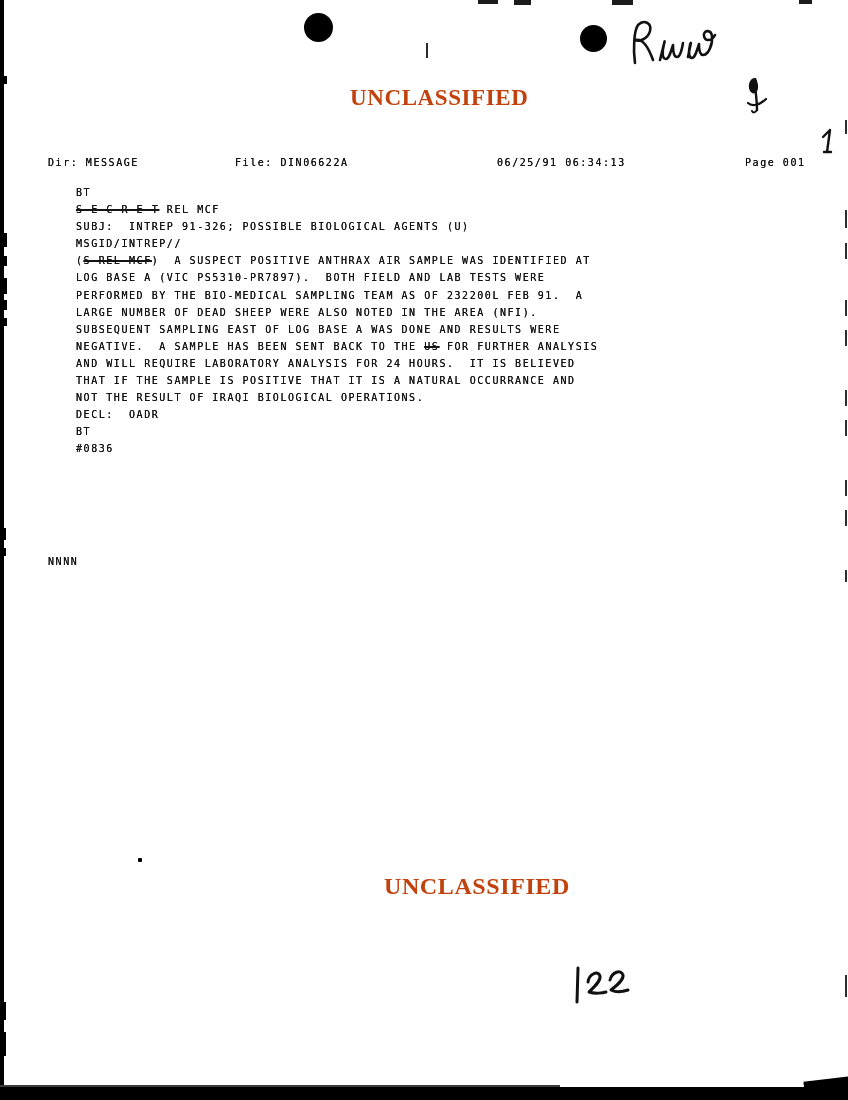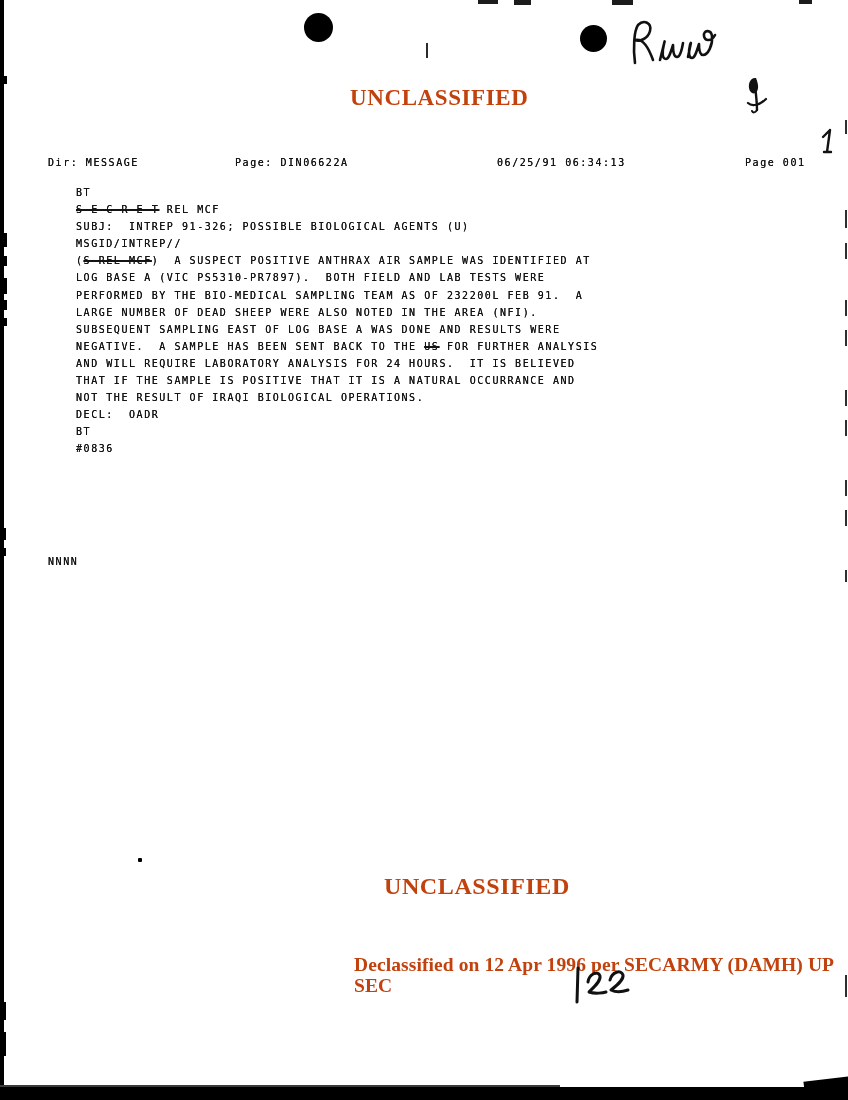--- a/index.html
+++ b/index.html
@@ -90,33 +90,32 @@
   <path class="ink-stroke" stroke-width="2" d="M15,34 C13,37 11,37 10,35"></path>
 </svg>
 
 <svg class="abs" style="left:820px;top:128px;" width="16" height="28" viewBox="0 0 16 28">
   <path class="ink-stroke" stroke-width="2.4" d="M10,2 L7,24 M3,9 L10,2 M4,24 L11,24"></path>
 </svg>
 
 <div class="abs stamp uncl-top">UNCLASSIFIED</div>
 
 <div class="abs mono" style="left:48px;top:157px;">Dir: MESSAGE</div>
-<div class="abs mono" style="left:235px;top:157px;">Page: DIN06622A</div>
+<div class="abs mono" style="left:235px;top:157px;">File: DIN06622A</div>
 <div class="abs mono" style="left:497px;top:157px;">06/25/91 06:34:13</div>
 <div class="abs mono" style="left:745px;top:157px;text-align:right;">Page 001</div>
 
 <div class="abs mono msg-body"><div class="mline"><span>BT</span></div><div class="mline"><span class="seg-strike">S E C R E T</span><span> REL MCF</span></div><div class="mline"><span>SUBJ:  INTREP 91-326; POSSIBLE BIOLOGICAL AGENTS (U)</span></div><div class="mline"><span>MSGID/INTREP//</span></div><div class="mline"><span>(</span><span class="seg-strike">S REL MCF</span><span>)  A SUSPECT POSITIVE ANTHRAX AIR SAMPLE WAS IDENTIFIED AT</span></div><div class="mline"><span>LOG BASE A (VIC PS5310-PR7897).  BOTH FIELD AND LAB TESTS WERE</span></div><div class="mline"><span>PERFORMED BY THE BIO-MEDICAL SAMPLING TEAM AS OF 232200L FEB 91.  A</span></div><div class="mline"><span>LARGE NUMBER OF DEAD SHEEP WERE ALSO NOTED IN THE AREA (NFI).</span></div><div class="mline"><span>SUBSEQUENT SAMPLING EAST OF LOG BASE A WAS DONE AND RESULTS WERE</span></div><div class="mline"><span>NEGATIVE.  A SAMPLE HAS BEEN SENT BACK TO THE </span><span class="seg-strike">US</span><span> FOR FURTHER ANALYSIS</span></div><div class="mline"><span>AND WILL REQUIRE LABORATORY ANALYSIS FOR 24 HOURS.  IT IS BELIEVED</span></div><div class="mline"><span>THAT IF THE SAMPLE IS POSITIVE THAT IT IS A NATURAL OCCURRANCE AND</span></div><div class="mline"><span>NOT THE RESULT OF IRAQI BIOLOGICAL OPERATIONS.</span></div><div class="mline"><span>DECL:  OADR</span></div><div class="mline"><span>BT</span></div><div class="mline"><span>#0836</span></div></div>
 
 <div class="abs mono" style="left:48px;top:556px;">NNNN</div>
 
 <div class="abs dot-small"></div>
 
 <div class="abs stamp uncl-bottom">UNCLASSIFIED</div>
 
 <div class="abs stamp declass">
-  <div>Declassified on 12 Apr 1996 per SECARMY (DAMH) UP SEC</div>
 </div>
 
 <svg class="abs" style="left:570px;top:962px;" width="66" height="46" viewBox="0 0 66 46">
   <path class="ink-stroke" stroke-width="3" d="M8,6 L7,40"></path>
   <path class="ink-stroke" stroke-width="3" d="M18,20 C19,12 28,8 30,14 C31,19 24,25 19,30 C25,32 33,31 36,30"></path>
   <path class="ink-stroke" stroke-width="3" d="M40,18 C42,10 51,7 53,13 C54,18 46,24 41,28 C47,31 55,29 58,28"></path>
 </svg>
 
 </body></html>

